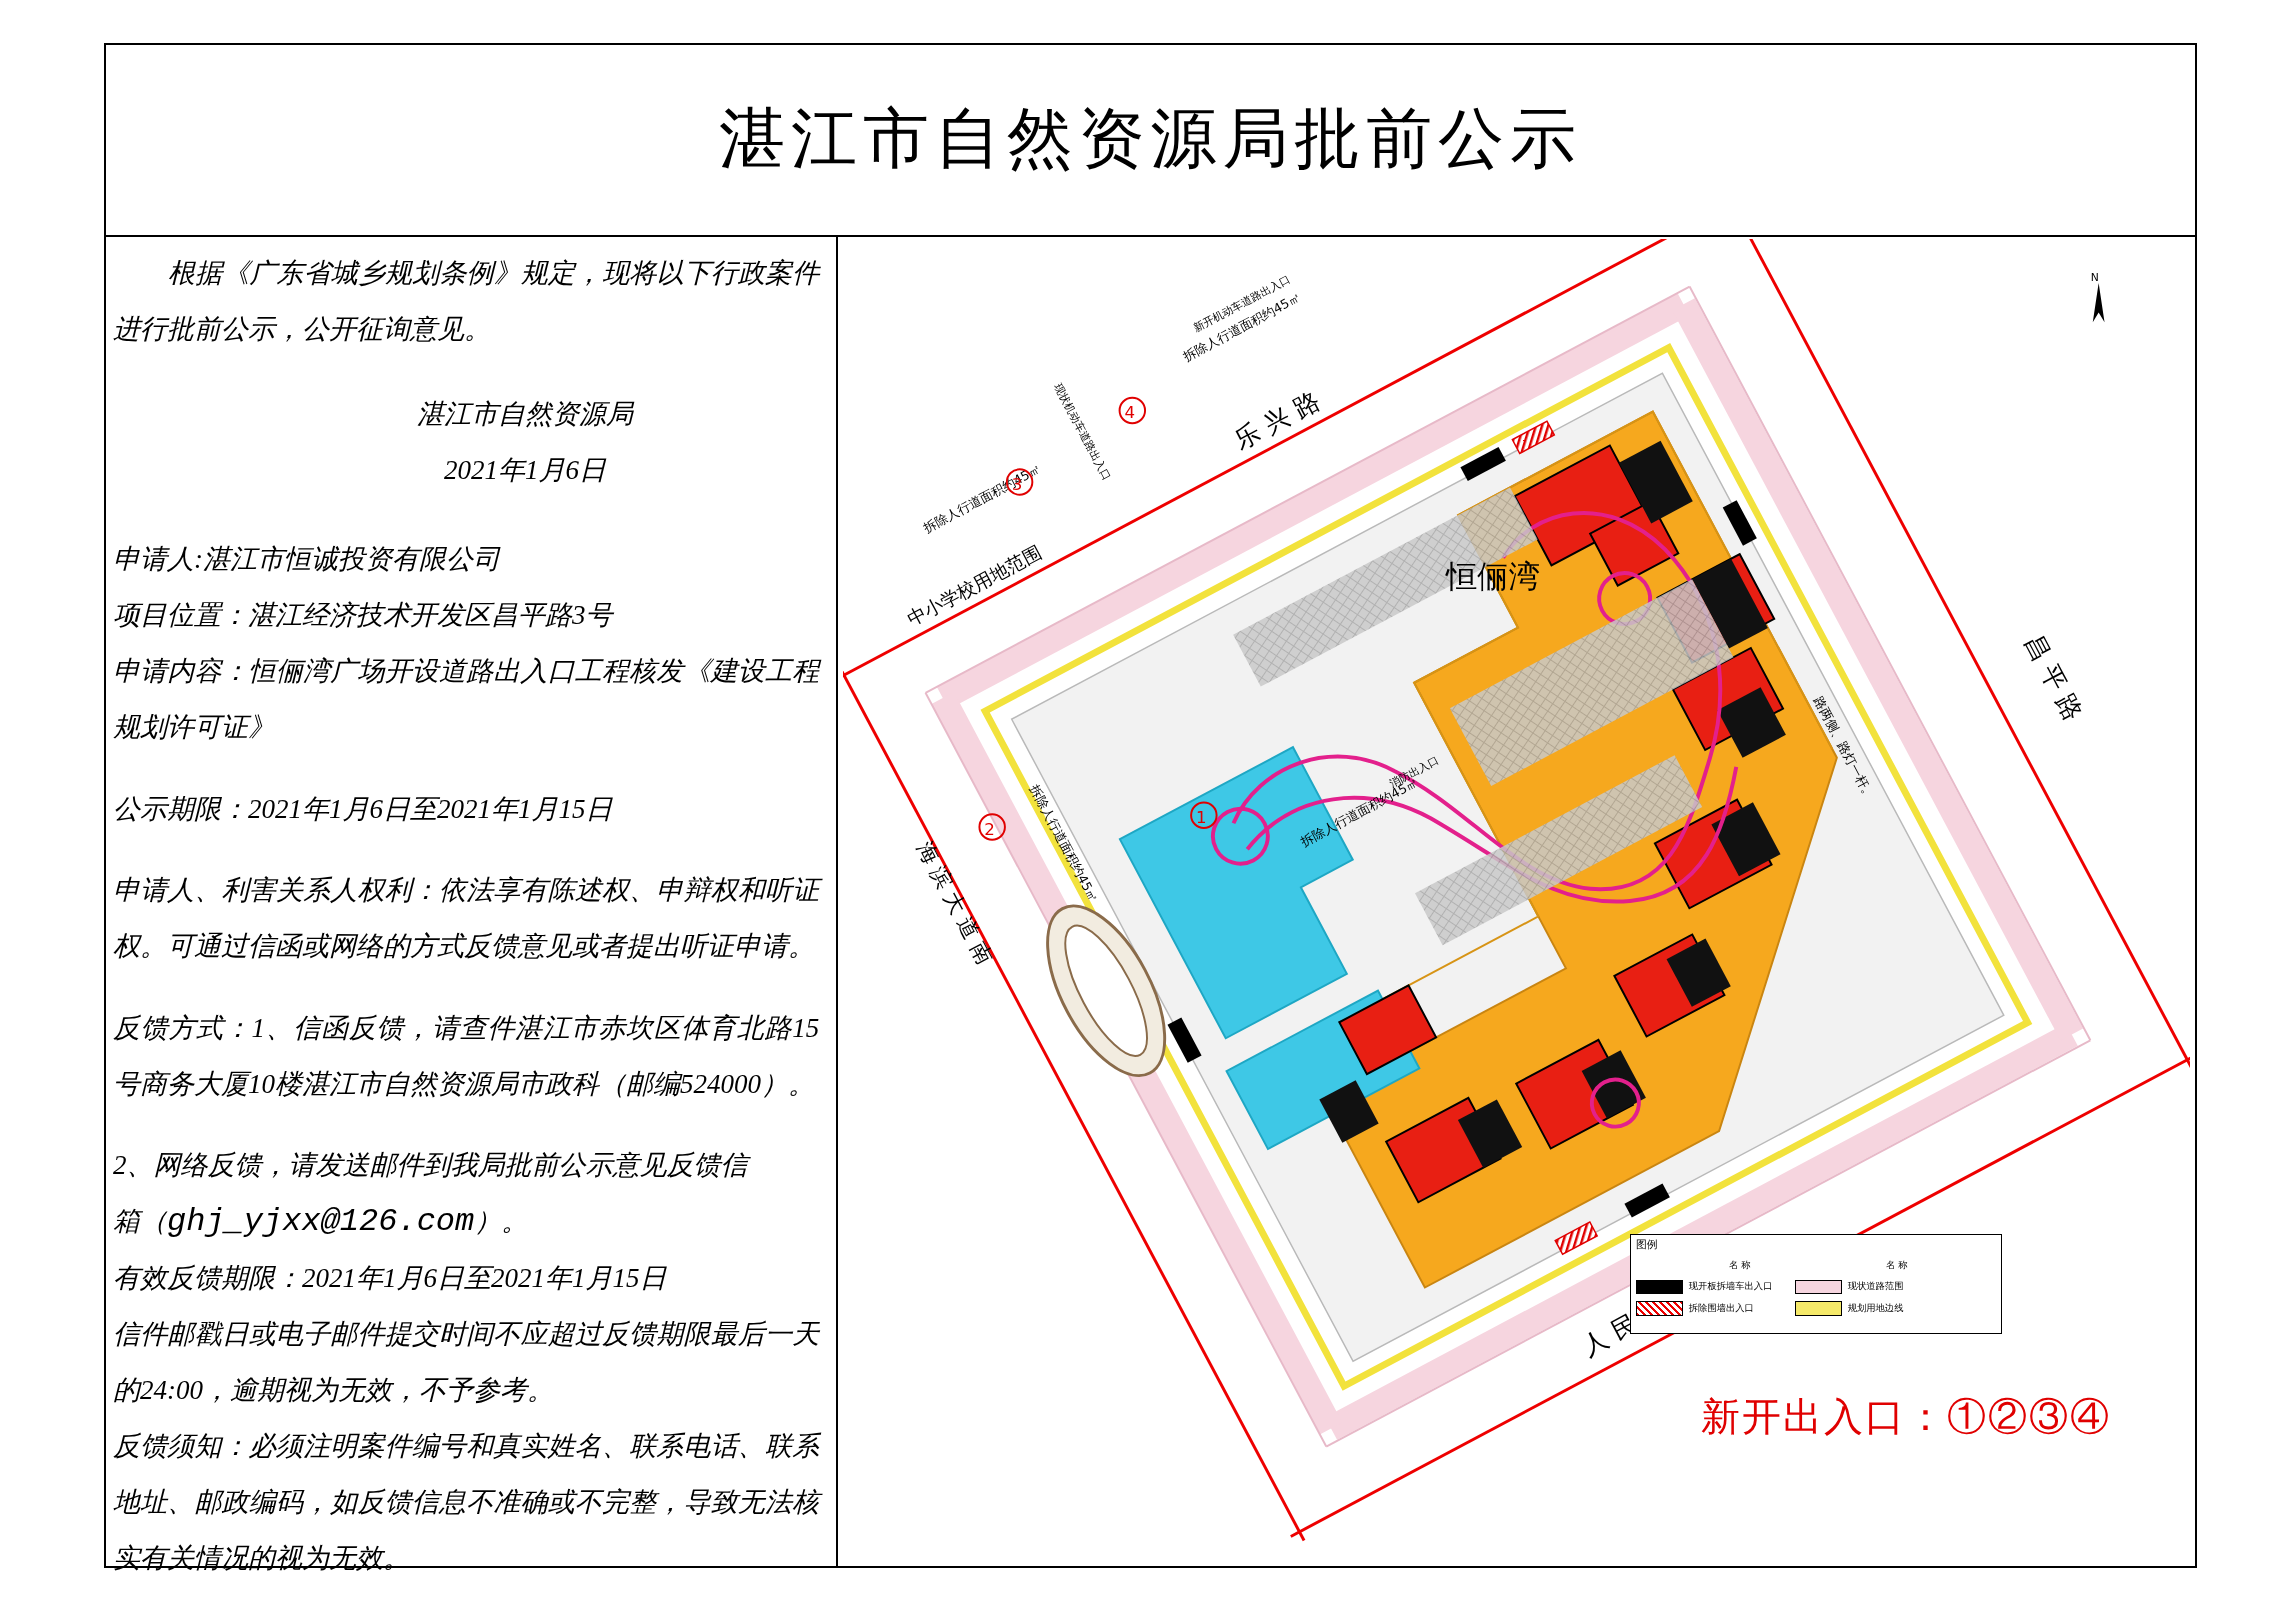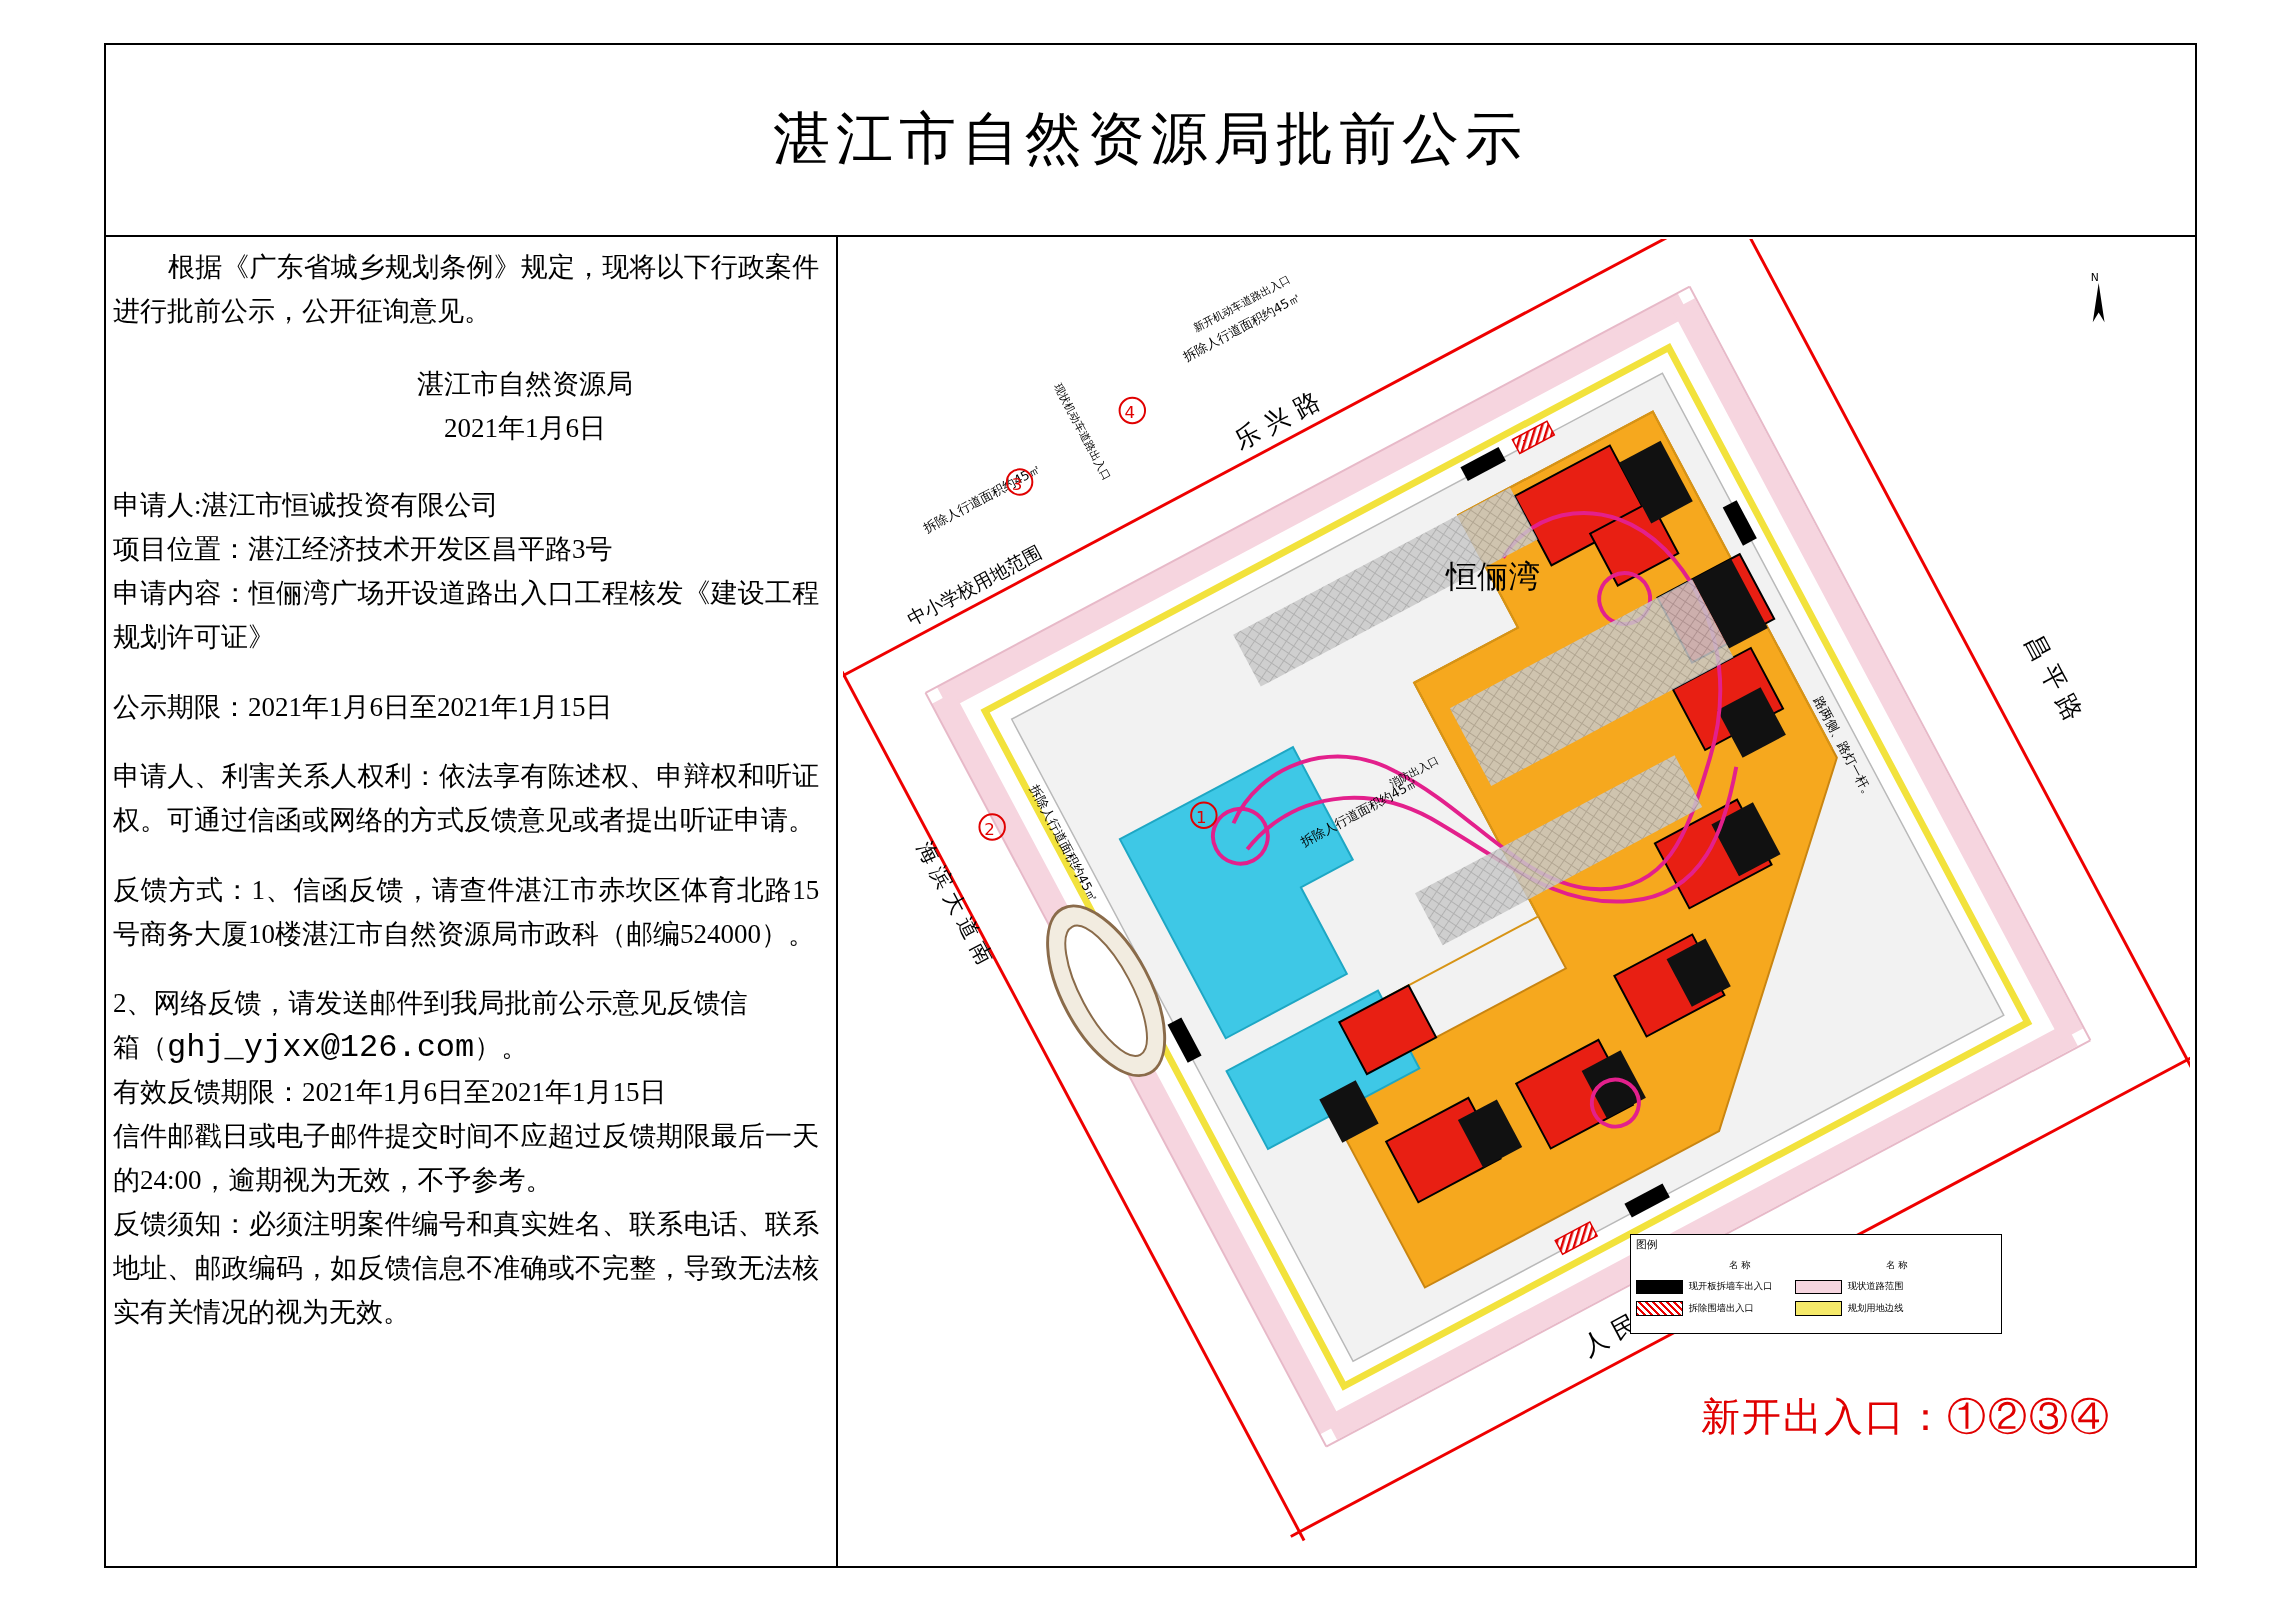--- a/index.html
+++ b/index.html
@@ -37,21 +37,21 @@
     top: 43px;
     width: 2093px;
     height: 194px;
     border-bottom: 2px solid #000;
     box-sizing: border-box;
     display: flex;
     align-items: center;
     justify-content: center;
   }
   .title-text {
-    font-size: 57px;
+    font-size: 66px;
     letter-spacing: 5.9px;
     font-family: "DejaVu Serif", "Liberation Serif", serif;
     font-weight: normal;
     white-space: nowrap;
   }
   
   .v-divider {
     position: absolute;
     left: 836px;
     top: 237px;
@@ -62,21 +62,22 @@
   
   .textcol {
     position: absolute;
     left: 113px;
     top: 245px;
     width: 714px;
     height: 1313px;
     padding: 0 7.8px 0 0;
     box-sizing: border-box;
     font-size: 27px;
-    line-height: 44px;
+    line-height: 56px;
+    font-style: italic;
   }
   .p {
     margin: 0 0 0 0;
     text-align: justify;
   }
   .indent { text-indent: 55px; }
   .gap-m { margin-top: 25.5px; }
   .gap-l { margin-top: 33px; }
   .right-block {
     margin-top: 29px;

